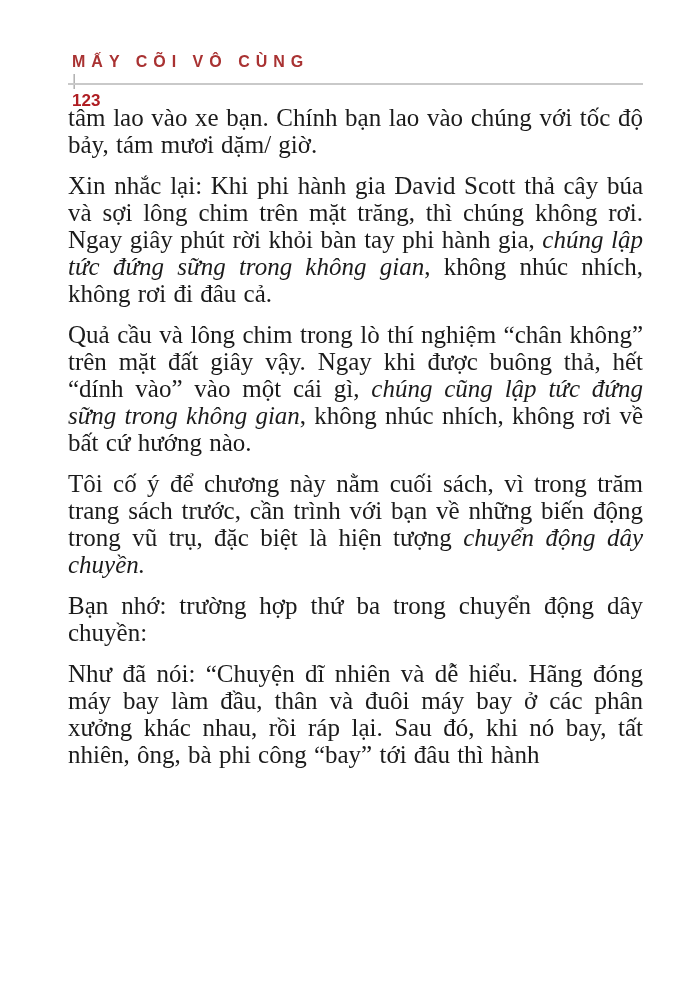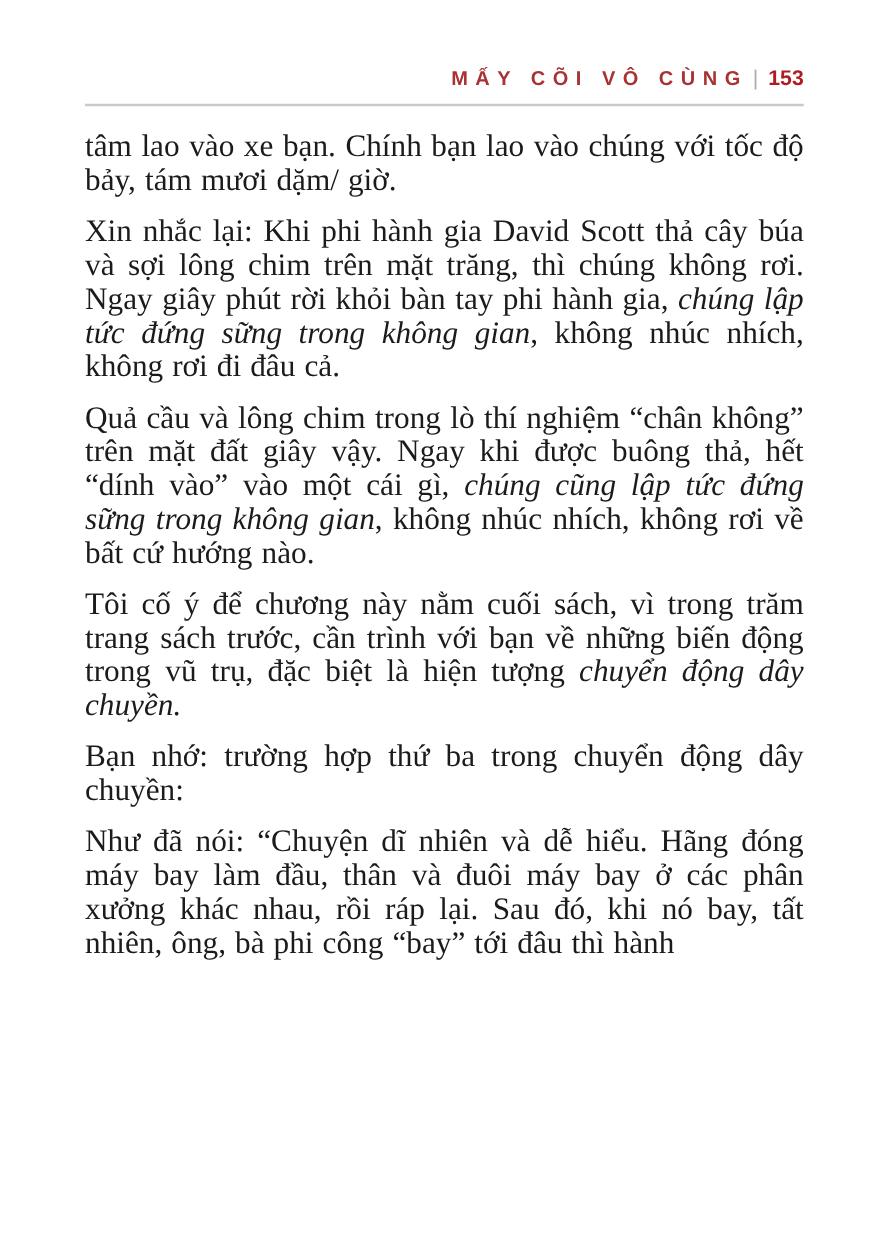--- a/index.html
+++ b/index.html
@@ -18,20 +18,21 @@
   .header-row {
     position: absolute;
     top: 53px;
     left: 68px;
     width: 575px;
     display: flex;
     justify-content: flex-end;
     align-items: baseline;
     font-family: "Liberation Sans", sans-serif;
     white-space: nowrap;
+    flex-direction: column;
   }
   .header-title {
     font-size: 16px;
     font-weight: 700;
     letter-spacing: 6px;
   }
   .header-sep {
     font-size: 17px;
     font-weight: 400;
     margin: 0 8px 0 4px;
@@ -69,21 +70,21 @@
   .seg-bold-italic { font-style: italic; font-weight: bold; }
 </style>
 </head>
 <body>
 
 <div class="page">
 
   <div class="header-row">
     <span class="header-title" style="color: rgb(169, 50, 50);">MẤY CÕI VÔ CÙNG</span>
     <span class="header-sep" style="color: rgb(171, 171, 171);">|</span>
-    <span class="header-num" style="color: rgb(175, 29, 34);">153</span>
+    <span class="header-num" style="color: rgb(175, 29, 34);">123</span>
   </div>
 
   <hr class="header-rule" style="background: rgb(201, 201, 201);">
 
   <div class="body-col" style="color: rgb(27, 27, 27);">
       <p class="para"><span class="seg-normal">tâm lao vào xe bạn. Chính bạn lao vào chúng với tốc độ bảy, tám mươi dặm/ giờ.</span></p>
       <p class="para"><span class="seg-normal">Xin nhắc lại: Khi phi hành gia David Scott thả cây búa và sợi lông chim trên mặt trăng, thì chúng không rơi. Ngay giây phút rời khỏi bàn tay phi hành gia, </span><span class="seg-italic">chúng lập tức đứng sững trong không gian</span><span class="seg-normal">, không nhúc nhích, không rơi đi đâu cả.</span></p>
       <p class="para"><span class="seg-normal">Quả cầu và lông chim trong lò thí nghiệm “chân không” trên mặt đất giây vậy. Ngay khi được buông thả, hết “dính vào” vào một cái gì, </span><span class="seg-italic">chúng cũng lập tức đứng sững trong không gian</span><span class="seg-normal">, không nhúc nhích, không rơi về bất cứ hướng nào.</span></p>
       <p class="para"><span class="seg-normal">Tôi cố ý để chương này nằm cuối sách, vì trong trăm trang sách trước, cần trình với bạn về những biến động trong vũ trụ, đặc biệt là hiện tượng </span><span class="seg-italic">chuyển động dây chuyền.</span></p>
       <p class="para"><span class="seg-normal">Bạn nhớ: trường hợp thứ ba trong chuyển động dây chuyền:</span></p>

